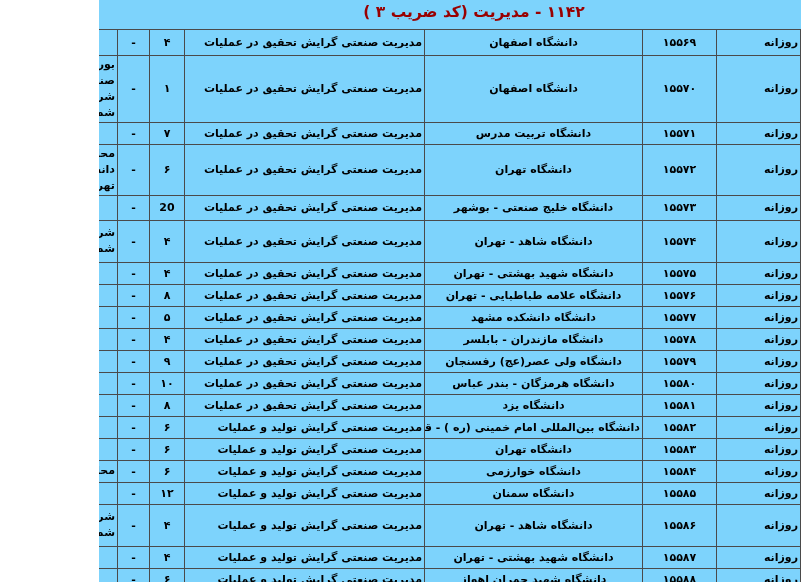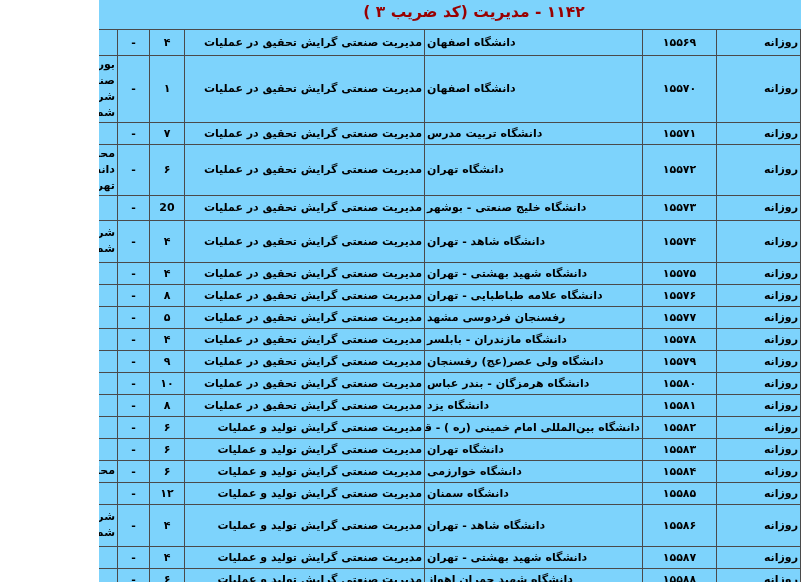--- a/index.html
+++ b/index.html
@@ -6,21 +6,21 @@
   body{font-family:"DejaVu Sans",sans-serif;font-weight:700;color:#000;}
   #page{position:relative;width:654px;height:582px;overflow:hidden;background:#7dd3fc;direction:rtl;padding-left:48px;}
   .title{height:26px;padding-top:3px;text-align:center;font-size:15.5px;letter-spacing:0;
          font-weight:700;}
   table.grid{border-collapse:collapse;table-layout:fixed;width:801px;direction:rtl;}
   table.grid td{border:1px solid #4a4a4a;vertical-align:middle;font-size:11px;
                 font-weight:700;padding:1px 2px;overflow:hidden;}
   
   td.c-session{text-align:right;white-space:nowrap;}
   td.c-code{text-align:center;white-space:nowrap;font-size:11.5px;margin-top:12px;}
-  td.c-univ{text-align:left;padding-right:3px;white-space:nowrap;overflow:visible;}
+  td.c-univ{text-align:center;padding-right:3px;white-space:nowrap;overflow:visible;}
   td.c-prog{text-align:right;white-space:nowrap;font-size:10.5px;}
   td.c-cap{text-align:center;white-space:nowrap;}
   td.c-dash{text-align:center;white-space:nowrap;}
   td.c-note{text-align:right;padding:1px 3px;font-size:10.5px;line-height:1.45;}
   
   tbody tr{height:22px;}
   tbody tr:nth-child(1){height:26px;}
   tbody tr:nth-child(2){height:58px;}
   tbody tr:nth-child(4){height:42px;}
   tbody tr:nth-child(5){height:25px;}
@@ -120,21 +120,21 @@
     <td class="c-univ">دانشگاه علامه طباطبایی - تهران</td>
     <td class="c-prog">مدیریت صنعتی گرایش تحقیق در عملیات</td>
     <td class="c-cap">۸</td>
     <td class="c-dash">-</td>
     <td class="c-note"></td>
   </tr>
 
   <tr>
     <td class="c-session">روزانه</td>
     <td class="c-code">۱۵۵۷۷</td>
-    <td class="c-univ">رفسنجان فردوسی مشهد</td>
+    <td class="c-univ">دانشگاه دانشکده مشهد</td>
     <td class="c-prog">مدیریت صنعتی گرایش تحقیق در عملیات</td>
     <td class="c-cap">۵</td>
     <td class="c-dash">-</td>
     <td class="c-note"></td>
   </tr>
 
   <tr>
     <td class="c-session">روزانه</td>
     <td class="c-code">۱۵۵۷۸</td>
     <td class="c-univ">دانشگاه مازندران - بابلسر</td>

